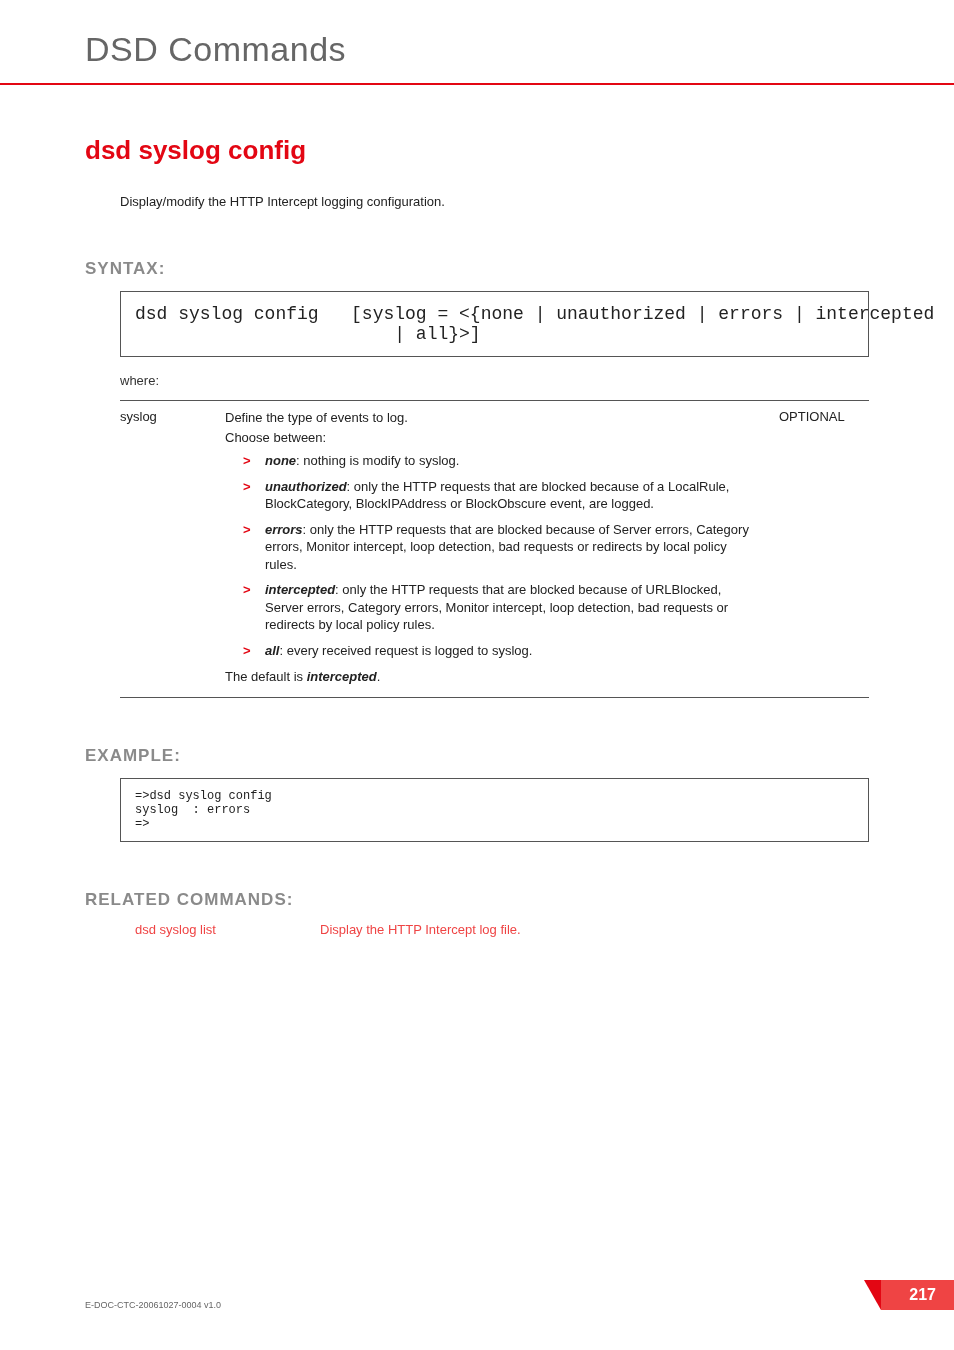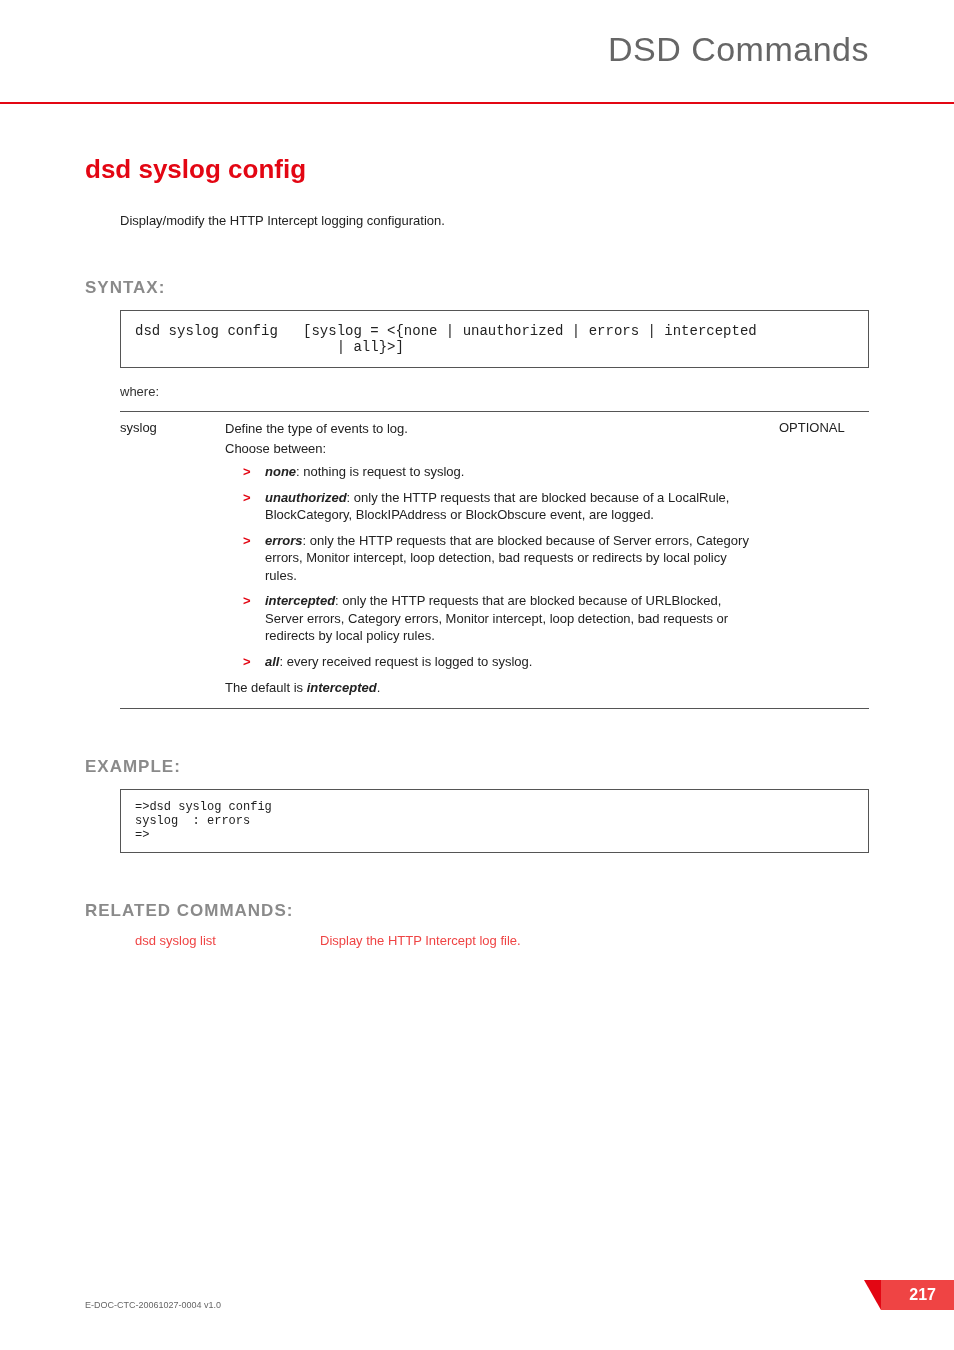--- a/index.html
+++ b/index.html
@@ -13,23 +13,22 @@
   }
   .page {
     padding: 30px 85px 0 85px;
   }
   .chapter-title {
     font-family: "Arial Narrow", Arial, sans-serif;
     font-size: 34px;
     font-weight: 400;
     color: #666;
     letter-spacing: 0.5px;
-    margin-bottom: 33px;
+    margin-bottom: 14px;
     font-stretch: condensed;
-    text-align: right;
   }
   .red-rule {
     border: none;
     border-top: 2px solid #e30613;
     margin: 0 -85px 50px -85px;
   }
   .cmd-title {
     font-family: "Arial Narrow", Arial, sans-serif;
     font-size: 26px;
     font-weight: bold;
@@ -49,21 +48,21 @@
     font-weight: bold;
     color: #8a8a8a;
     letter-spacing: 1px;
     margin-bottom: 12px;
     font-stretch: condensed;
   }
   .syntax-box {
     border: 1px solid #555;
     padding: 12px 14px;
     font-family: "Courier New", monospace;
-    font-size: 14px;
+    font-size: 18px;
     color: #222;
     white-space: pre;
     margin-left: 35px;
     margin-bottom: 16px;
   }
   .where-label {
     font-size: 13px;
     margin-left: 35px;
     margin-bottom: 12px;
   }
@@ -173,21 +172,21 @@
   <div class="syntax-box">dsd syslog config   [syslog = &lt;{none | unauthorized | errors | intercepted
                         | all}&gt;]</div>
   <p class="where-label">where:</p>
 
   <div class="param-table">
     <div class="param-name">syslog</div>
     <div class="param-desc">
       <p>Define the type of events to log.</p>
       <p>Choose between:</p>
       <ul class="bullet-list">
-        <li><span class="bold-ital">none</span><span>: nothing is request to syslog.</span></li>
+        <li><span class="bold-ital">none</span><span>: nothing is modify to syslog.</span></li>
         <li><span class="bold-ital">unauthorized</span><span>: only the HTTP requests that are blocked because of a LocalRule, BlockCategory, BlockIPAddress or BlockObscure event, are logged.</span></li>
         <li><span class="bold-ital">errors</span><span>: only the HTTP requests that are blocked because of Server errors, Category errors, Monitor intercept, loop detection, bad requests or redirects by local policy rules.</span></li>
         <li><span class="bold-ital">intercepted</span><span>: only the HTTP requests that are blocked because of URLBlocked, Server errors, Category errors, Monitor intercept, loop detection, bad requests or redirects by local policy rules.</span></li>
         <li><span class="bold-ital">all</span><span>: every received request is logged to syslog.</span></li>
       </ul>
       <p>
         <span>The default is </span><span class="bold-ital">intercepted</span><span>.</span>
       </p>
     </div>
     <div class="param-opt">OPTIONAL</div>

